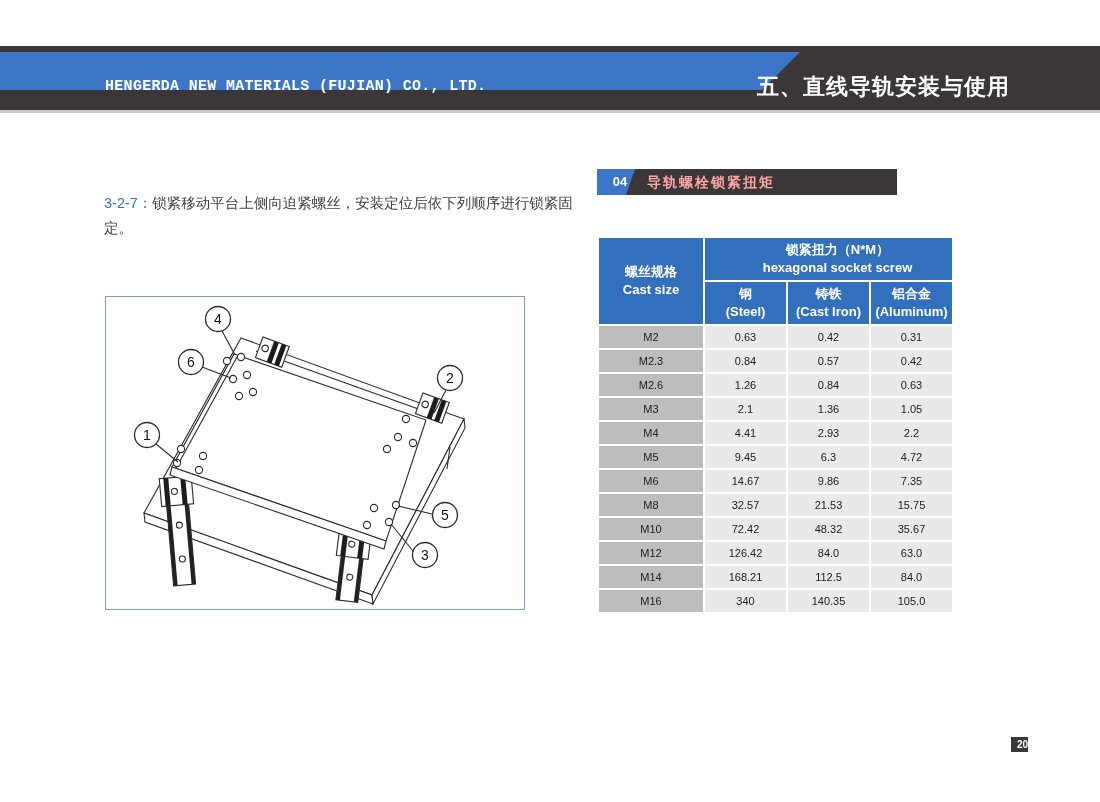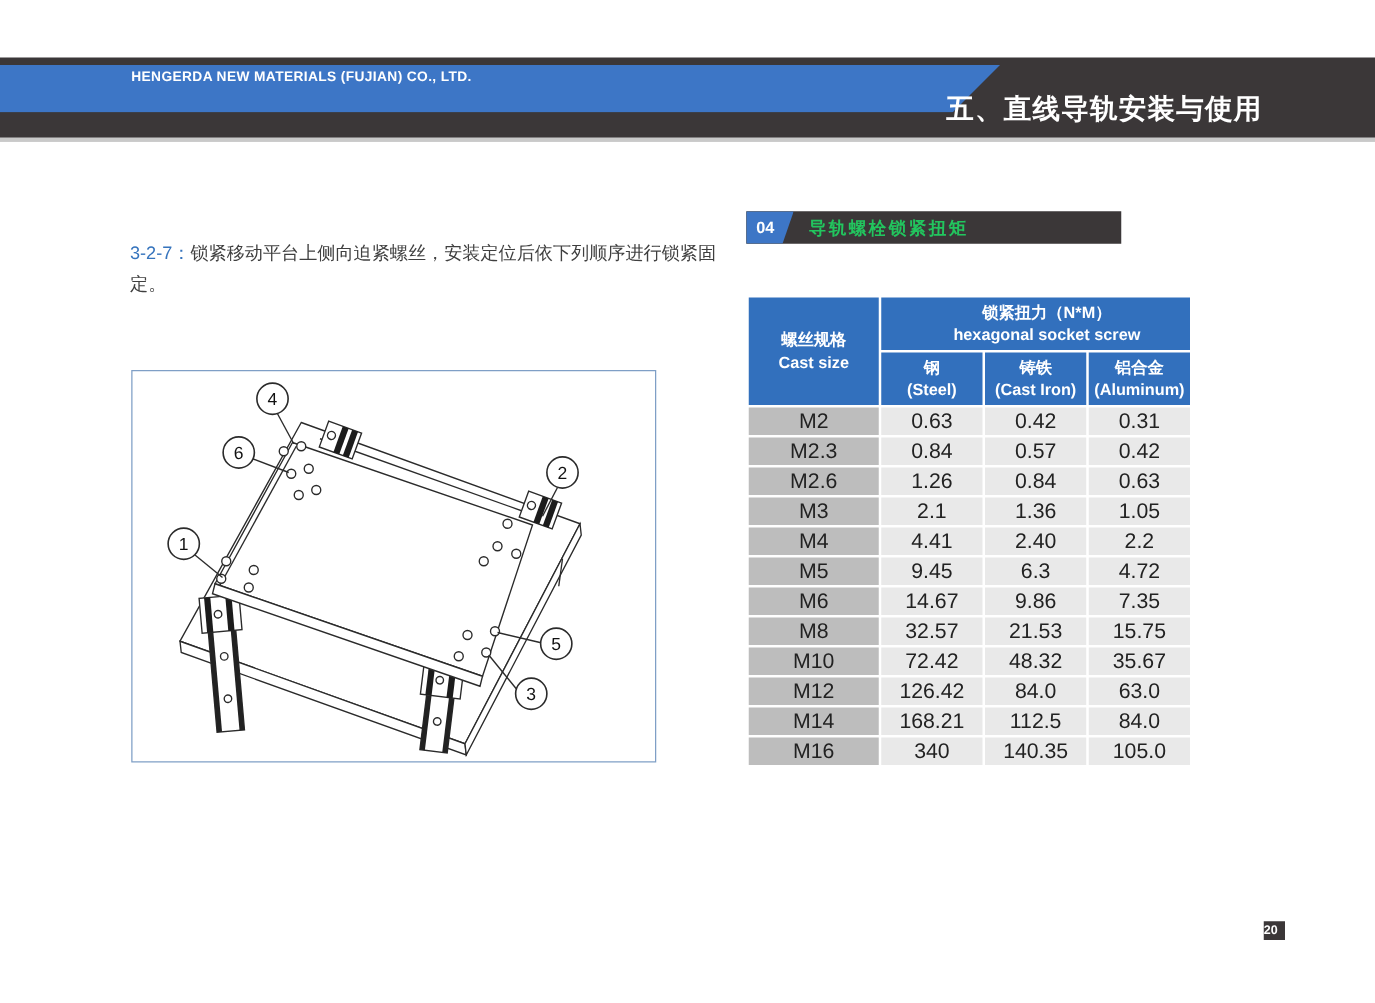--- a/index.html
+++ b/index.html
@@ -4,48 +4,48 @@
 <style>
   html,body{margin:0;padding:0;background:#ffffff;}
   .page{
     position:relative;width:1100px;height:802px;background:#ffffff;overflow:hidden;
     font-family:"Liberation Sans","DejaVu Sans",sans-serif;
   }
   
   .band-dark{position:absolute;left:0;top:46px;width:1100px;height:64px;background:#3b3738;border-bottom:3px solid #c9c9c9;}
   .band-blue{position:absolute;left:0;top:52px;width:800px;height:38px;background:#3d76c6;
     clip-path:polygon(0 0,100% 0,calc(100% - 38px) 100%,0 100%);}
-  .company{position:absolute;left:105px;top:43px;height:38px;line-height:38px;
-    color:#ffffff;font-size:11px;font-weight:bold;letter-spacing:.3px;}
+  .company{position:absolute;left:105px;top:68px;height:38px;line-height:38px;
+    color:#ffffff;font-size:15px;font-weight:bold;letter-spacing:.3px;font-family:Liberation Mono, monospace;}
   .chapter-title{position:absolute;top:72px;right:90px;color:#ffffff;font-size:22px;font-weight:bold;letter-spacing:1px;}
   
   .intro{position:absolute;left:104px;top:163px;width:470px;font-size:14.5px;line-height:25px;color:#3f3f3f;margin-top:28px;}
   .intro .lbl{color:#3674bd;}
   
   .section-bar{position:absolute;left:597px;top:169px;width:300px;height:26px;background:#3b3738;}
-  .section-title{position:absolute;left:50px;top:0;height:26px;line-height:26px;color:#22c55e;font-weight:bold;font-size:14px;letter-spacing:2px;}
+  .section-title{position:absolute;left:50px;top:0;height:26px;line-height:26px;color:#fca5a5;font-weight:bold;font-size:14px;letter-spacing:2px;}
   .section-num{position:absolute;left:0;top:0;width:38px;height:26px;background:#3d76c6;
     clip-path:polygon(0 0,100% 0,calc(100% - 9px) 100%,0 100%);
-    color:#fff;font-weight:bold;font-size:13px;line-height:26px;text-align:left;padding-left:0;text-indent:8px;}
+    color:#fff;font-weight:bold;font-size:13px;line-height:26px;text-align:center;padding-left:0;text-indent:8px;}
   
   .diagram-box{position:absolute;left:105px;top:296px;width:418px;height:312px;border:1px solid #7f9fc6;background:#fff;}
   .diagram-box svg{display:block;}
   
   .torque-table{position:absolute;left:597px;top:236px;border-collapse:separate;border-spacing:2px;background:#ffffff;}
   .torque-table th{background:#3270bd;color:#ffffff;font-weight:bold;font-size:13px;line-height:1.35;
     white-space:pre-line;text-align:center;vertical-align:middle;padding:2px 2px;}
   .torque-table th.grp{height:38px;padding-left:20px;}
   .torque-table th.sub{height:38px;}
-  .torque-table td{font-size:17px;color:#222;text-align:center;vertical-align:middle;height:22px;padding:0;}
+  .torque-table td{font-size:11px;color:#222;text-align:center;vertical-align:middle;height:22px;padding:0;}
   .torque-table td.rowhead{background:#bdbdbd;width:100px;}
   .torque-table td.val{background:#e9e9e9;width:81px;}
   .torque-table th.c1{width:100px;}
   
   .page-badge{position:absolute;left:1011px;top:737px;width:17px;height:15px;background:#3b3738;
-    color:#ffffff;font-size:10px;font-weight:bold;text-align:left;line-height:15px;}
+    color:#ffffff;font-size:10px;font-weight:bold;text-align:right;line-height:15px;}
 </style>
 </head>
 <body>
 
 <div class="page">
 
   <div class="band-dark"></div>
   <div class="band-blue"></div>
   <div class="company">HENGERDA NEW MATERIALS (FUJIAN) CO., LTD.</div>
   <div class="chapter-title">五、直线导轨安装与使用</div>
@@ -205,21 +205,21 @@
         </tr>
         <tr>
           <td class="rowhead">M3</td>
           <td class="val">2.1</td>
           <td class="val">1.36</td>
           <td class="val">1.05</td>
         </tr>
         <tr>
           <td class="rowhead">M4</td>
           <td class="val">4.41</td>
-          <td class="val">2.40</td>
+          <td class="val">2.93</td>
           <td class="val">2.2</td>
         </tr>
         <tr>
           <td class="rowhead">M5</td>
           <td class="val">9.45</td>
           <td class="val">6.3</td>
           <td class="val">4.72</td>
         </tr>
         <tr>
           <td class="rowhead">M6</td>

